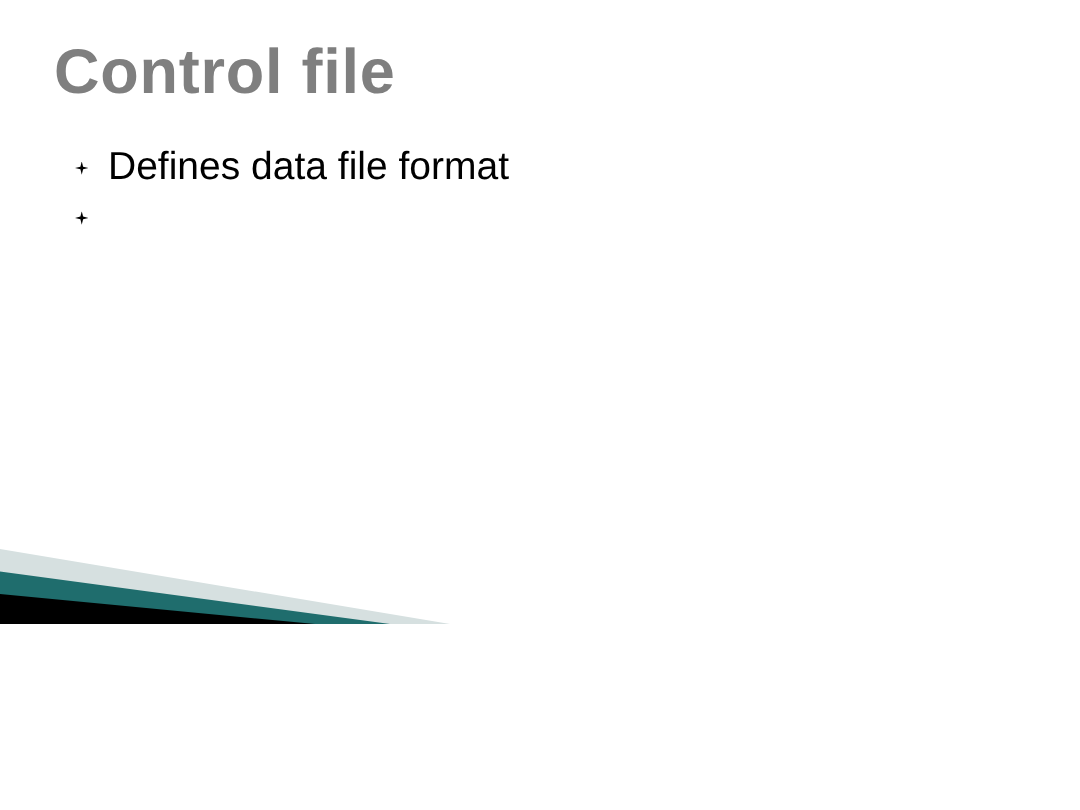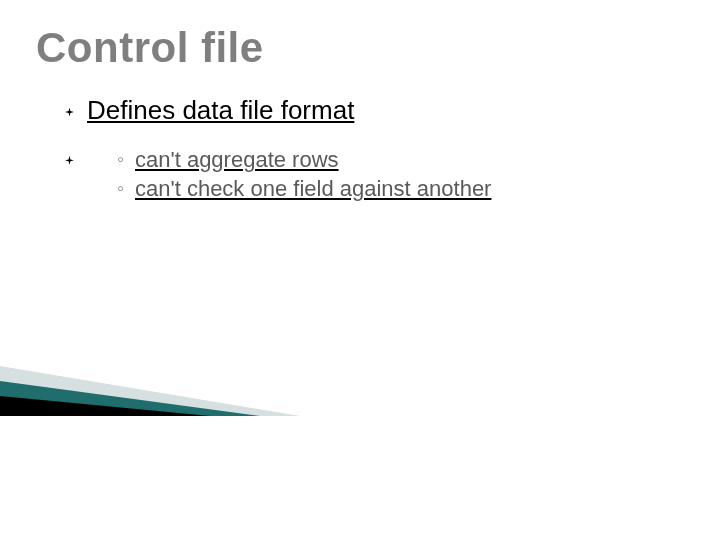--- a/index.html
+++ b/index.html
@@ -30,23 +30,22 @@
   ul.level1 {
     list-style: none;
     padding: 0 0 0 14px;
     margin: 0;
   }
   ul.level1 > li {
     position: relative;
     padding-left: 22px;
     font-size: 26px;
     line-height: 1.28;
-    margin: 15px;
+    margin: 0;
     color: #000;
-    text-decoration: underline;
   }
   ul.level1 > li::before {
     content: "";
     position: absolute;
     left: 0;
     top: 0.52em;
     width: 9px;
     height: 9px;
     background: #000;
     clip-path: polygon(50% 0, 100% 50%, 50% 100%, 60% 50%);
@@ -92,28 +91,20 @@
 <body>
 
 <div class="slide">
   <h1 class="title">Control file</h1>
 
   <ul class="level1">
     <li>
       <span>Defines data file format</span>
     </li>
     <li>
-      <ul class="level2">
-        <li>
-          <span>can't aggregate rows</span>
-        </li>
-        <li>
-          <span>can't check one field against another</span>
-        </li>
-      </ul>
     </li>
   </ul>
 
   <svg class="deco" viewBox="0 0 360 120" preserveAspectRatio="none">
     <polygon points="0,70 300,120 0,120" fill="#d6e0e0"></polygon>
     <polygon points="0,85 260,120 0,120" fill="#1f6d6d"></polygon>
     <polygon points="0,100 210,120 0,120" fill="#000000"></polygon>
   </svg>
 </div>
 

